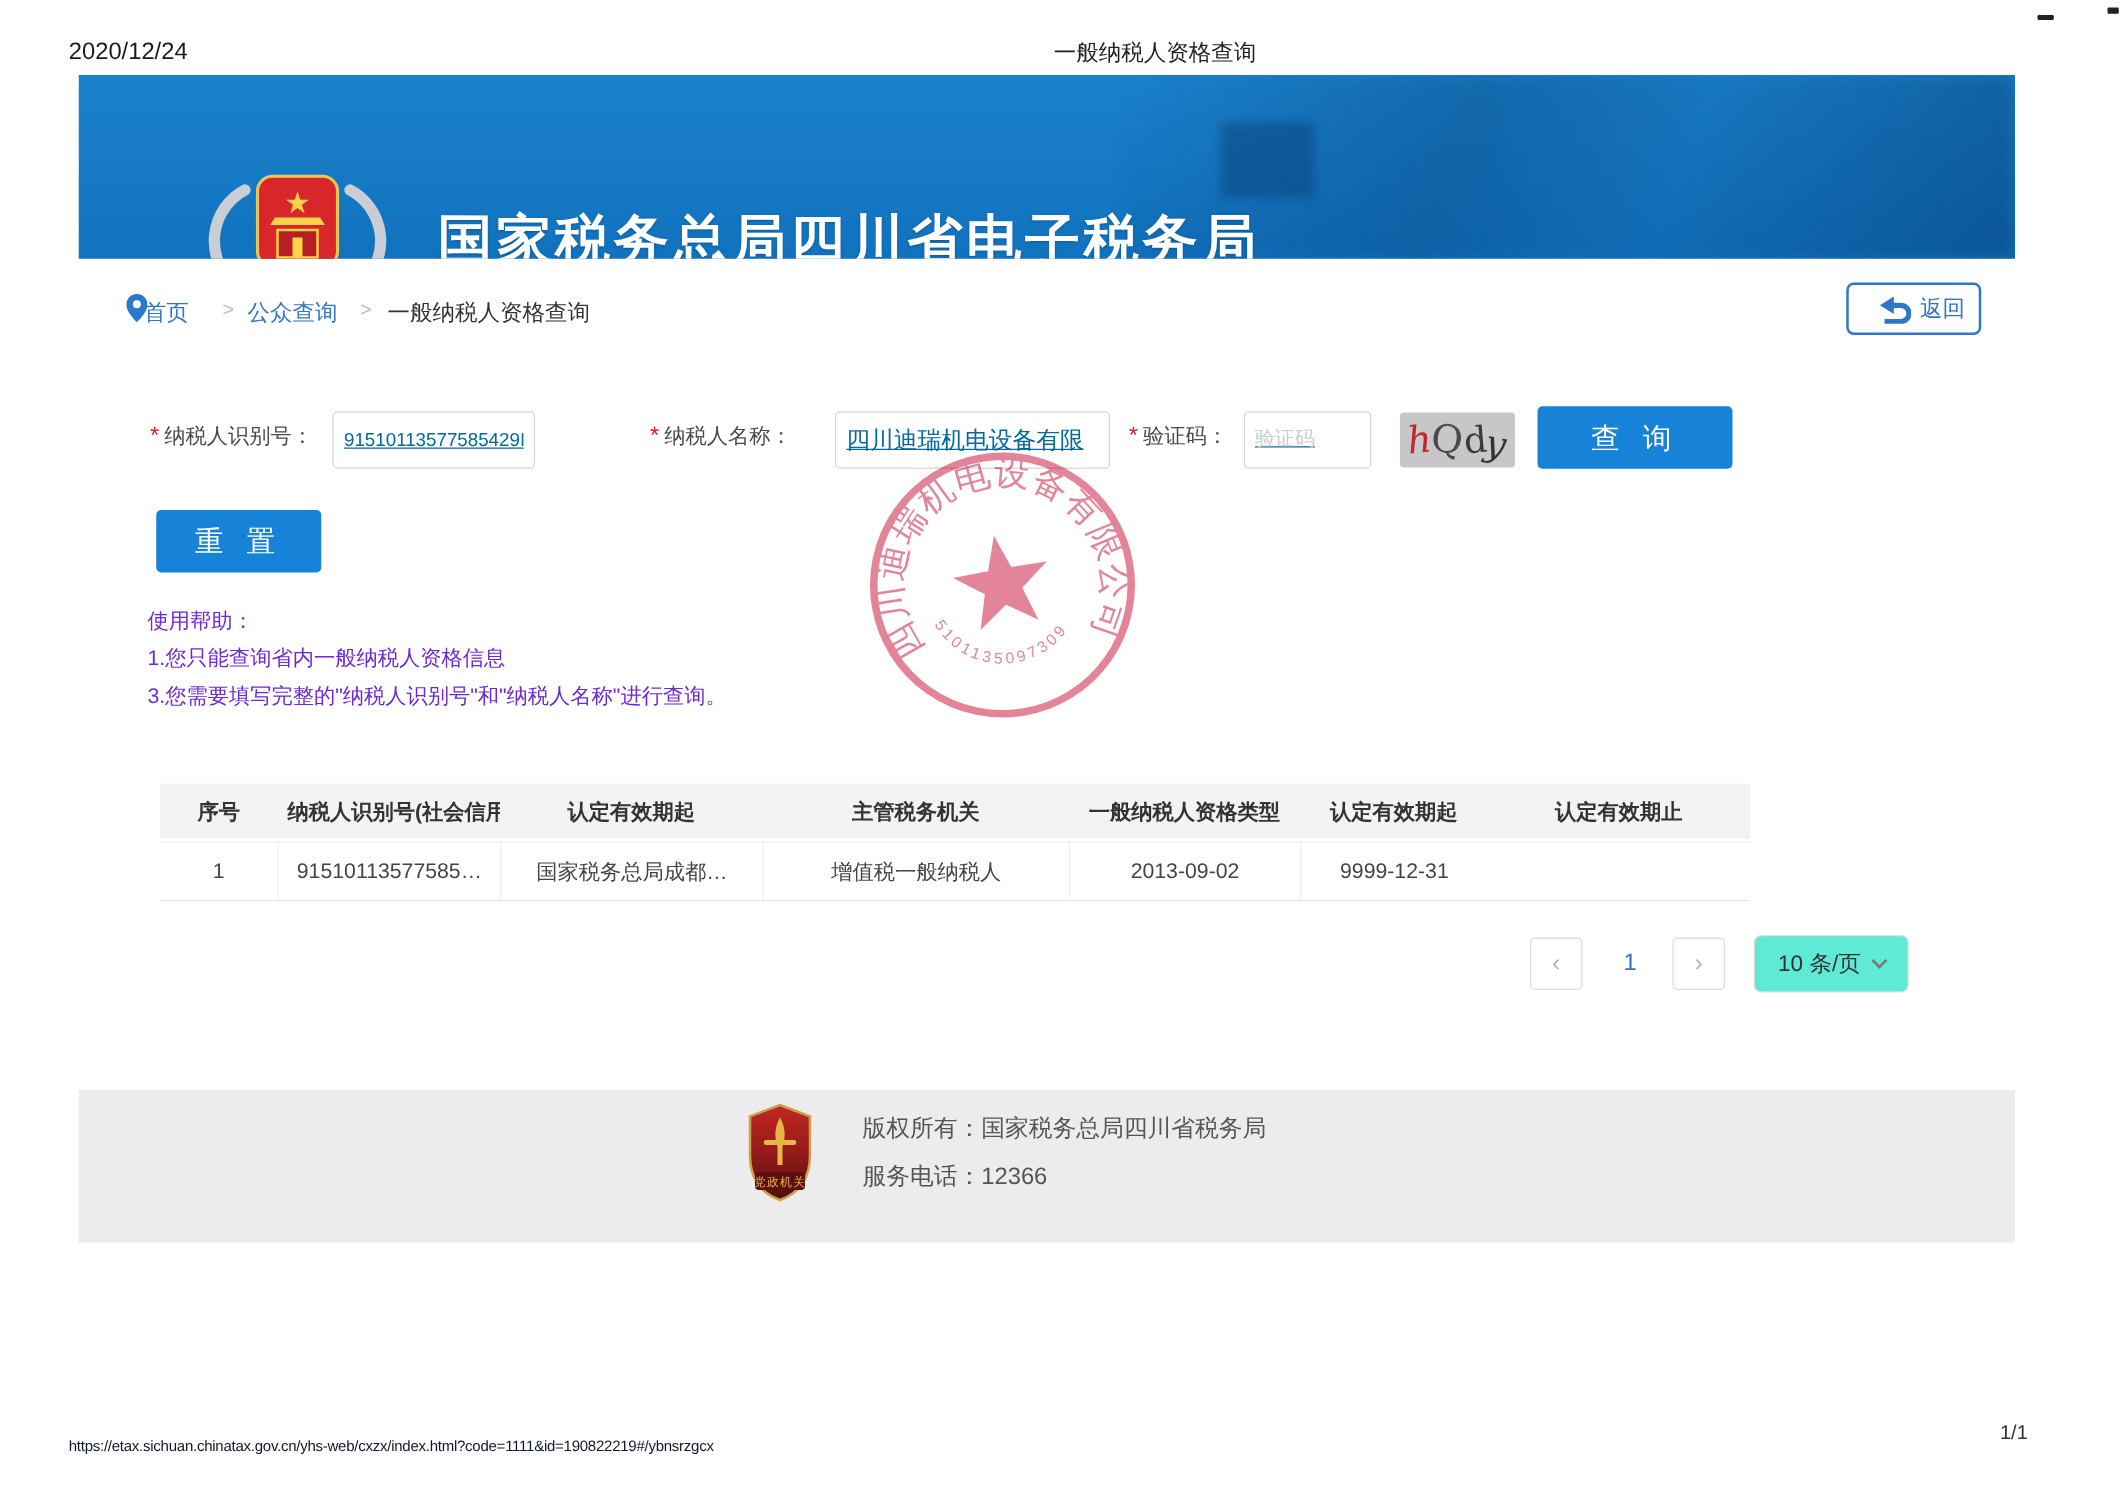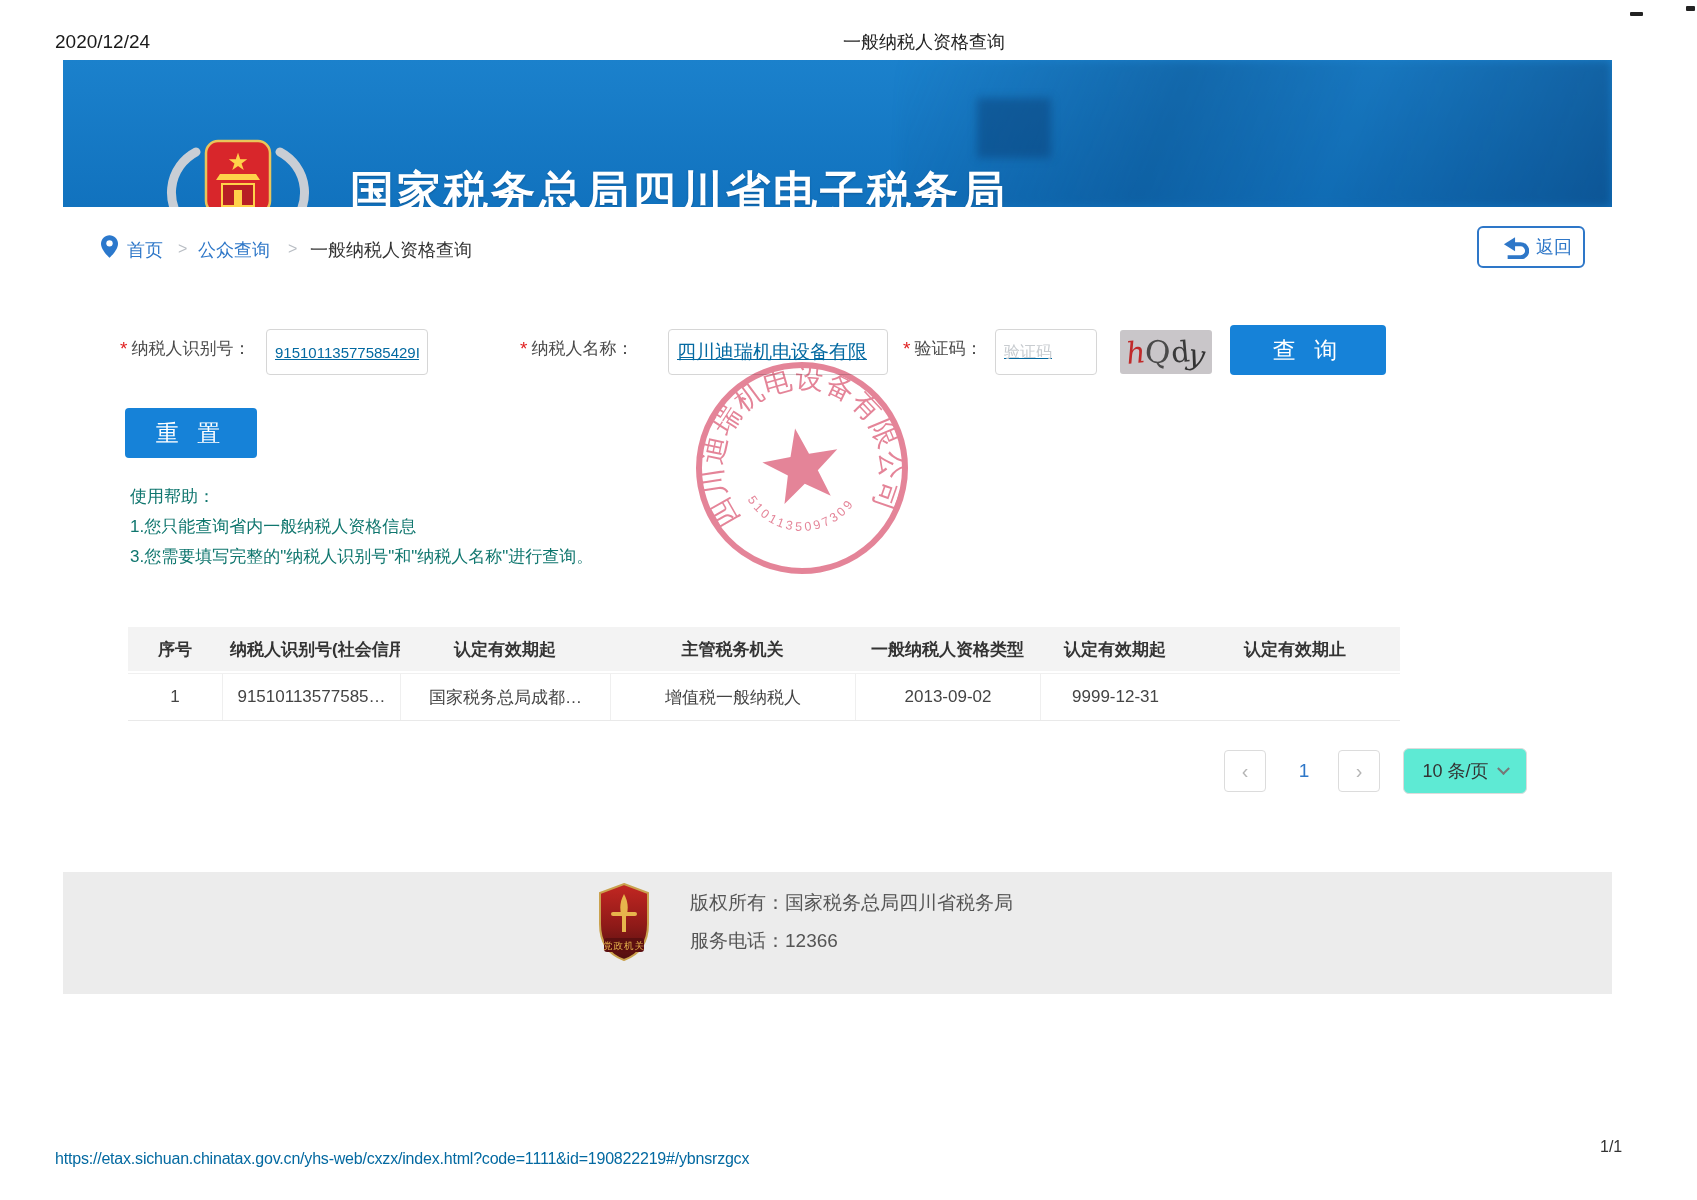--- a/index.html
+++ b/index.html
@@ -4,21 +4,21 @@
 <style>
   * { margin:0; padding:0; box-sizing:border-box; }
   html,body { width:1697px; height:1200px; background:#fff; }
   body { font-family:"Liberation Sans","DejaVu Sans",sans-serif; color:#333; overflow:hidden; }
   .abs { position:absolute; }
   .page { position:relative; width:1697px; height:1200px; background:#fff; }
 
   
   .print-date { left:55px; top:31px; font-size:19px; color:#1a1a1a; }
   .print-title { left:843px; top:30px; font-size:18px; color:#222; }
-  .print-url { left:55px; top:1150px; font-size:16px; color:#0369a1; letter-spacing:-0.2px; }
+  .print-url { left:55px; top:1150px; font-size:12px; color:#0f172a; letter-spacing:-0.2px; }
   .print-page { left:1600px; top:1138px; font-size:16px; color:#333; }
   .speck { background:#222; border-radius:1px; }
 
   
   .banner { left:63px; top:60px; width:1549px; height:147px;
             background:linear-gradient(180deg,#1b81cc,#1172be); overflow:hidden; }
   .wall { right:0; top:0; width:46%; height:100%;
           background:linear-gradient(112deg, rgba(8,66,120,0) 0%, rgba(8,66,120,0.38) 38%, rgba(12,84,145,0.22) 62%, rgba(6,50,100,0.45) 100%);
           filter:blur(5px); }
   .tower { left:59%; top:26%; width:74px; height:60px; background:rgba(9,60,112,0.45); filter:blur(4px); }
@@ -50,21 +50,21 @@
   .cap0 { color:#c02a2a; font-style:italic; font-size:30px; transform:rotate(-6deg); }
   .cap1 { color:#4a4a4a; font-size:31px; transform:rotate(7deg); }
   .cap2 { color:#3a3a3a; font-size:29px; transform:rotate(-5deg); }
   .cap3 { color:#333; font-style:italic; font-size:29px; transform:rotate(10deg) translateY(3px); }
   .btn-blue { background:#1682d8; color:#fff; border:none; border-radius:4px; font-size:23px;
               letter-spacing:6px; cursor:pointer; font-family:"Liberation Sans","DejaVu Sans",sans-serif; }
   .btn-query { left:1230px; top:325px; width:156px; height:50px; }
   .btn-reset { left:125px; top:408px; width:132px; height:50px; }
 
   
-  .help { left:118px; top:482px; font-size:17px; color:#0f766e; line-height:30px;margin-left:12px; }
+  .help { left:118px; top:482px; font-size:17px; color:#6d28d9; line-height:30px; }
 
   
   .stamp { left:690px; top:356px; width:224px; height:224px; mix-blend-mode:multiply; opacity:0.82; }
 
   
   .tbl { left:128px; top:627px; width:1272px; }
   .t-grid { display:grid; grid-template-columns:94px 178px 210px 245px 185px 150px 210px; }
   .t-head { background:#f3f3f3; height:44px; }
   .t-head .cell { font-weight:bold; font-size:17px; color:#333; display:flex; align-items:center; justify-content:center;
                   white-space:nowrap; overflow:hidden; }
@@ -114,21 +114,21 @@
       <rect x="64" y="48" width="32" height="22" fill="#b71f24" stroke="#ffd24a" stroke-width="2"></rect>
       <rect x="76" y="54" width="8" height="16" fill="#ffd24a"></rect>
     </svg>
 
   </div>
 
   <svg class="abs crumb-pin" width="17" height="23" viewBox="0 0 24 32">
     <path d="M12 0C5.4 0 0 5.4 0 12c0 9 12 20 12 20s12-11 12-20C24 5.4 18.6 0 12 0z" fill="#2b78cc"></path>
     <circle cx="12" cy="11.5" r="4.5" fill="#fff"></circle>
   </svg>
-  <div class="abs crumb c-link" style="left:127px;">首页</div>
+  <div class="abs crumb c-link" style="left:115px;">首页</div>
   <div class="abs crumb c-sep" style="left:178px;top:240px;">&gt;</div>
   <div class="abs crumb c-link" style="left:198px;">公众查询</div>
   <div class="abs crumb c-sep" style="left:288px;top:240px;">&gt;</div>
   <div class="abs crumb c-cur" style="left:310px;">一般纳税人资格查询</div>
 
   <div class="abs back-btn">
     <svg width="26" height="23" viewBox="0 0 28 24">
       <path d="M13 1 L1 8.5 L13 16 Z" fill="#2e77c8"></path>
       <path d="M11 8.5 H19 a7 7 0 0 1 0 14 H5" fill="none" stroke="#2e77c8" stroke-width="4.5"></path>
     </svg>

